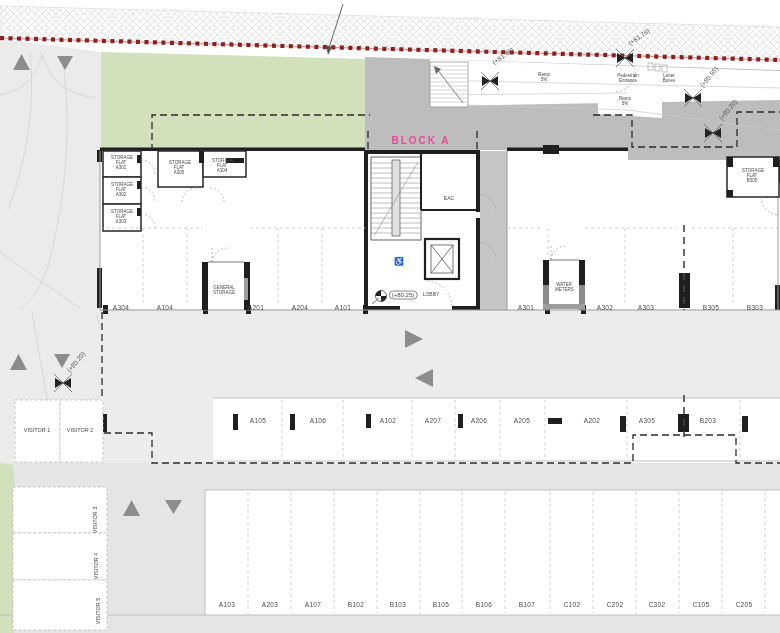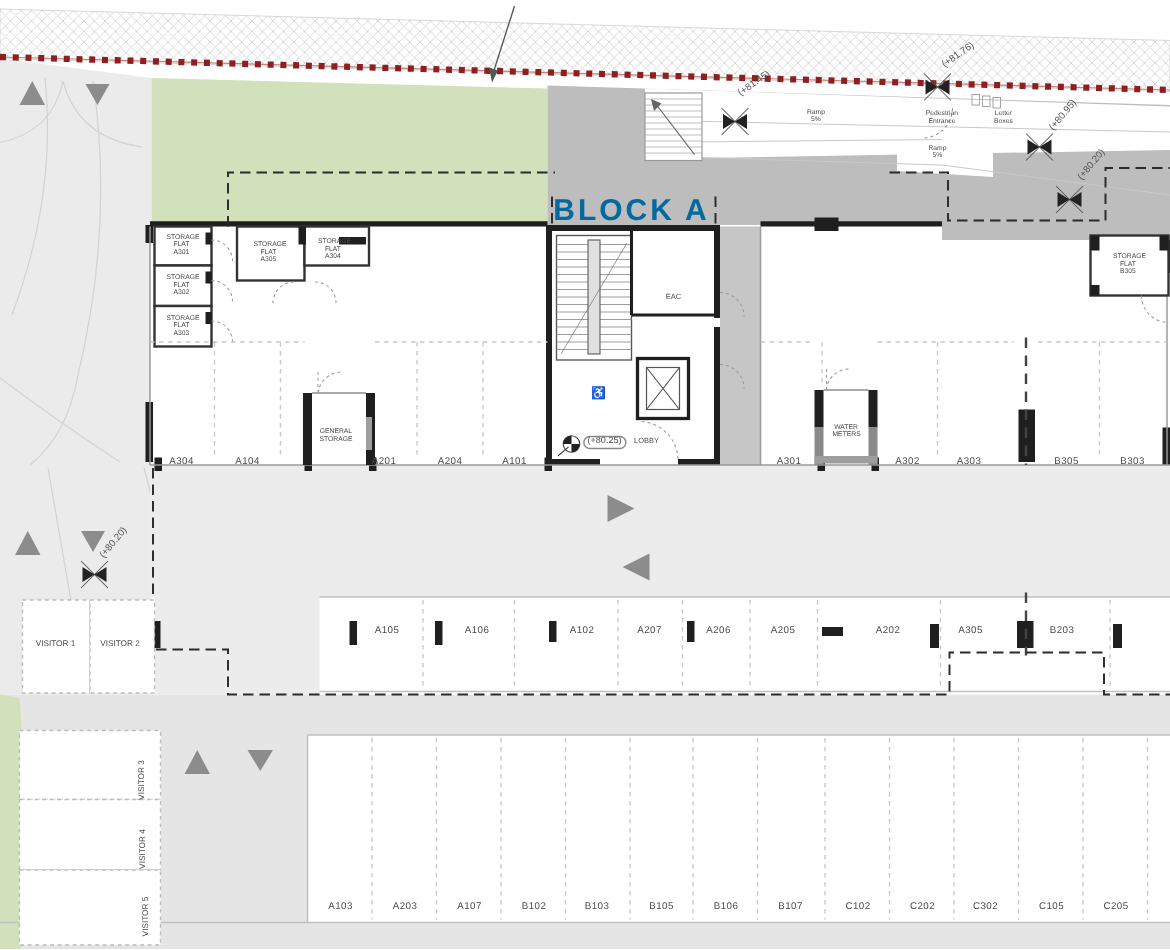--- a/index.html
+++ b/index.html
@@ -4,21 +4,21 @@
 <style>
   html,body{margin:0;padding:0;background:#fff;}
   #plan{position:relative;width:780px;height:633px;overflow:hidden;background:#fff;
         font-family:"Liberation Sans",sans-serif;}
   #plan svg{position:absolute;left:0;top:0;}
   .lbl{position:absolute;transform:translate(-50%,-50%);color:#4a4a4a;text-align:center;
        line-height:1.15;white-space:nowrap;}
   .t4{font-size:4.5px;white-space:normal;}
   .t5{font-size:5px;}
   .t6{font-size:6.5px;letter-spacing:.3px;}
-  .title{font-size:20px;font-weight:bold;letter-spacing:2px;color:#0369a1;}
+  .title{font-size:10px;font-weight:bold;letter-spacing:2px;color:#ec4899;}
   .rot35{transform:translate(-50%,-50%) rotate(-35deg);font-size:6.5px;color:#555;}
   .rot50{transform:translate(-50%,-50%) rotate(-50deg);font-size:6.5px;color:#555;}
   .rot90{transform:translate(-50%,-50%) rotate(-90deg);font-size:5.5px;white-space:normal;}
   .vis{font-size:5.5px;white-space:normal;}
   .oval{border:0.8px solid #8a8a8a;border-radius:6px;background:#fff;padding:0 2px;font-size:6px;}
   .icon8{font-size:8px;color:#8a8a8a;}
 </style>
 </head>
 <body>
 

